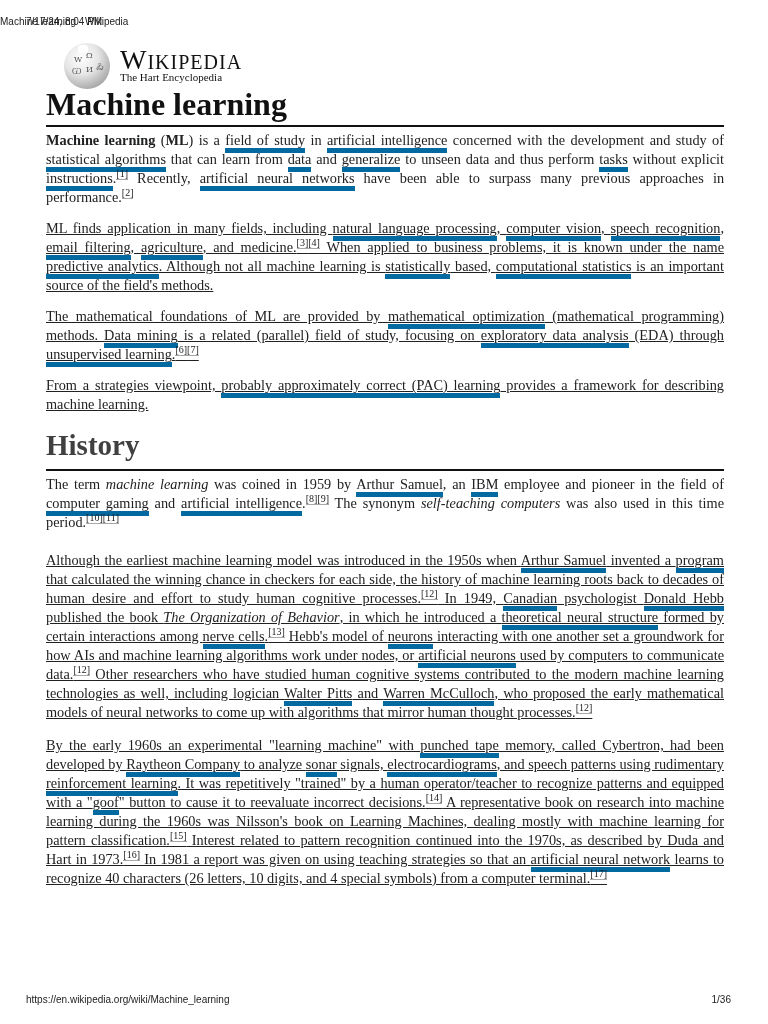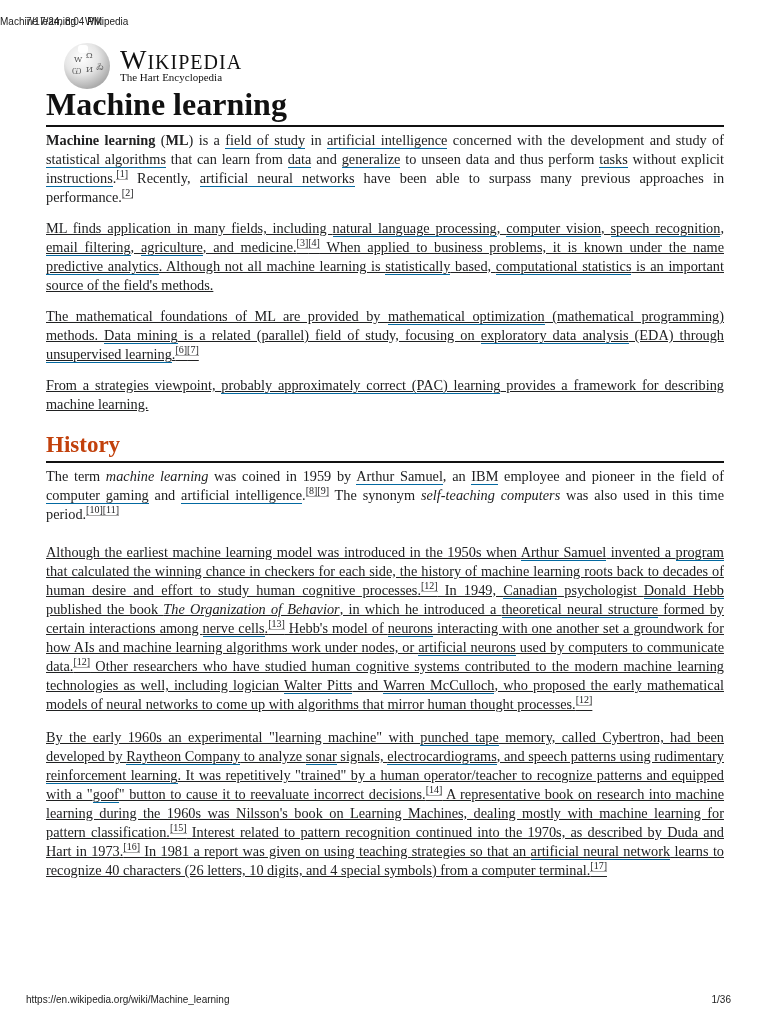--- a/index.html
+++ b/index.html
@@ -16,25 +16,25 @@
   .globe { width:46px; height:46px; border-radius:50%; position:relative;
            background: radial-gradient(circle at 38% 32%, #ffffff 0%, #e6e6e6 40%, #9a9a9a 85%, #7a7a7a 100%); }
   .globe .pc { position:absolute; font-family:"DejaVu Serif", serif; font-size:8px; color:#555; }
   .globe .gap { position:absolute; top:2px; left:14px; width:10px; height:8px; background:#fff; border-radius:3px; }
   .wordmark { margin-left:10px; display:flex; flex-direction:column; }
   .wm-title { font-family:"Liberation Serif", serif; font-size:28px; letter-spacing:1px; line-height:22px; color:#111; font-variant:small-caps; }
   .wm-tag { font-family:"Liberation Serif", serif; font-size:11px; line-height:12px; color:#111; }
 
   .content { position:absolute; left:46px; width:678px; top:84px; }
   h1 { font-family:"Liberation Serif", serif; font-weight:bold; font-size:32px; margin:0; line-height:40px; padding-bottom:1px; border-bottom:2px solid #111; color:#111; }
-  h2 { font-family:"Liberation Serif", serif; font-weight:bold; font-size:23px; margin:16px 0 0 0; line-height:30px; padding-bottom:1px; border-bottom:2px solid #111; color:#c2410c; }
+  h2 { font-family:"Liberation Serif", serif; font-weight:bold; font-size:29px; margin:16px 0 0 0; line-height:30px; padding-bottom:9px; border-bottom:2px solid #111; color:#404040; }
   p { margin:0; font-size:14.3px; line-height:19px; text-align:justify; font-family:"Liberation Serif", serif; }
   .p-gap { margin-top:12px;text-decoration:underline; }
   .first { margin-top:4px; }
-  a.lk { color:#202122; text-decoration:none; border-bottom:1px solid #0369a1; }
+  a.lk { color:#202122; text-decoration:none; border-bottom:5px solid #0369a1; }
   sup { font-size:10px; line-height:0; vertical-align:super; }
   sup a { color:#202122; text-decoration:none; border-bottom:1px solid #a8a8a8; }
   b { font-weight:bold; }
 </style>
 </head>
 <body>
 
 <div class="print-header">
   <span class="ph-left">7/17/24, 8:04 PM</span>
   <span class="ph-center">Machine learning - Wikipedia</span>

